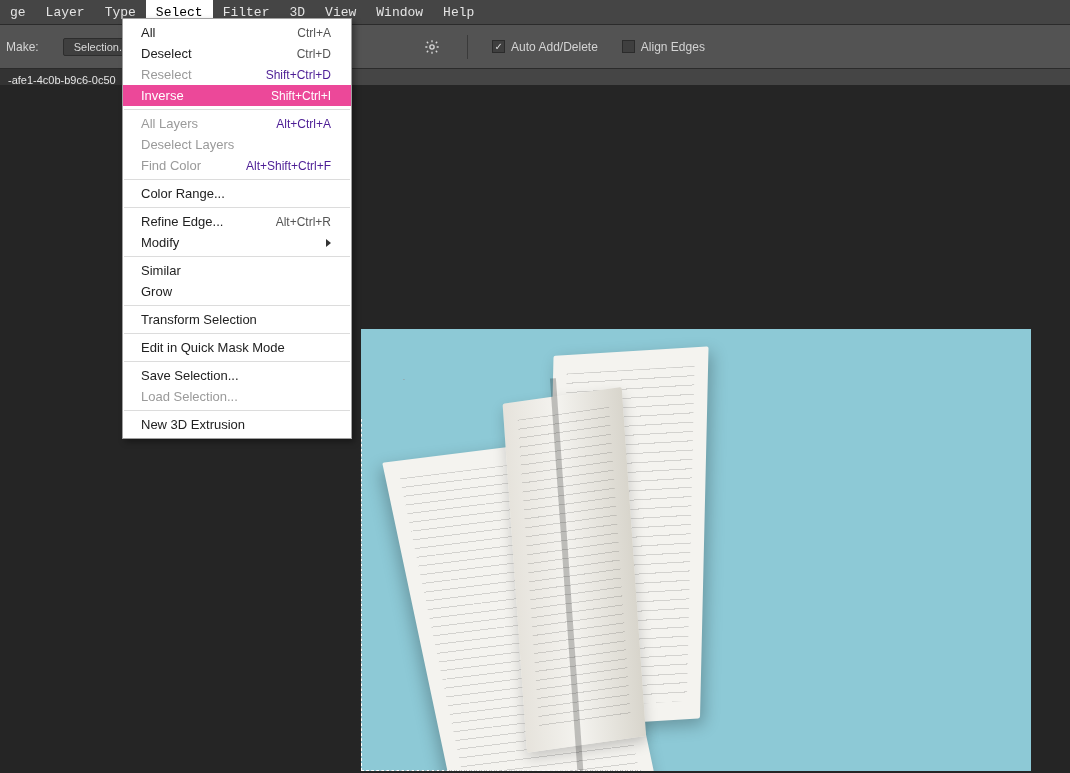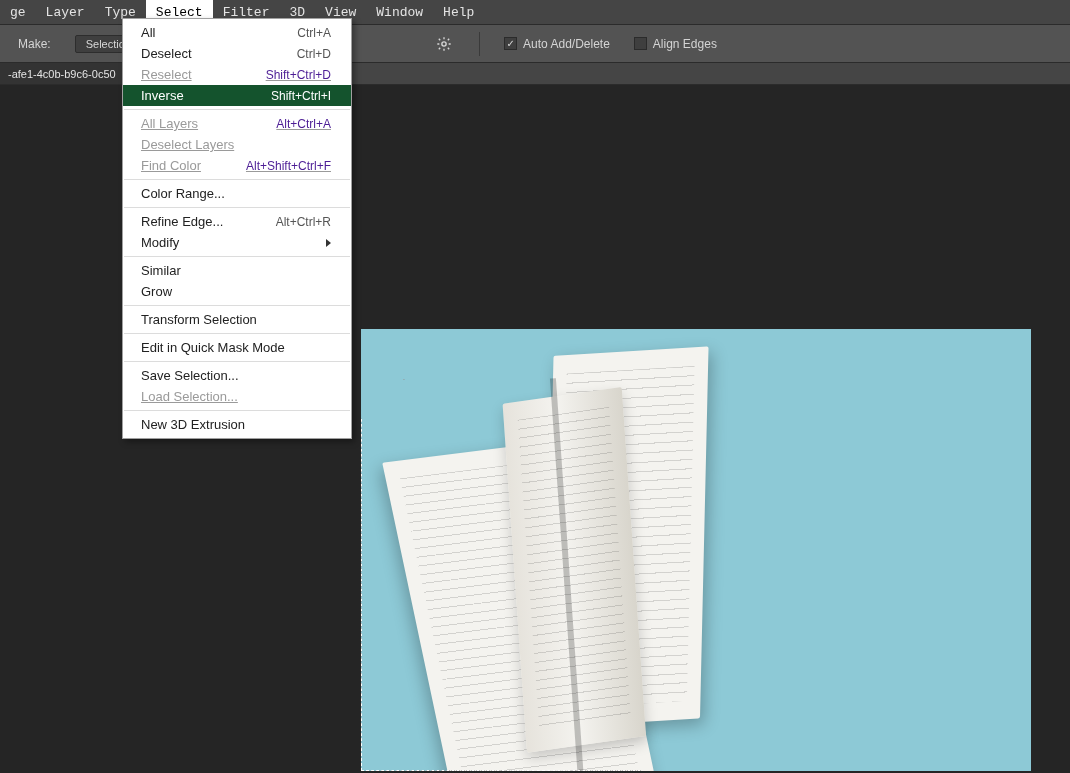--- a/index.html
+++ b/index.html
@@ -24,28 +24,28 @@
     cursor: default;
     font-family: Liberation Mono, monospace;
   }
   .menubar .menu-item.active {
     background: #ffffff;
     color: #000;
   }
 
   
   .optionsbar {
-    height: 38px;
+    height: 44px;
     background: #535353;
     display: flex;
     align-items: center;
     font-size: 12px;
     color: #d4d4d4;
     border-bottom: 1px solid #2b2b2b;
-    padding-left: 18px;
+    padding-left: 6px;
     gap: 24px;
     position: relative;
   }
   .optionsbar .lbl { color: #d4d4d4; }
   .btn {
     background: #3f3f3f;
     border: 1px solid #2d2d2d;
     color: #d8d8d8;
     font-size: 11px;
     padding: 2px 10px;
@@ -180,24 +180,24 @@
   }
   .dropdown .row {
     display: flex;
     align-items: center;
     justify-content: space-between;
     height: 21px;
     padding: 0 20px 0 18px;
     white-space: nowrap;
   }
   .dropdown .row .sc { color: #555; font-size: 12px; }
-  .dropdown .row.disabled { color: #9a9a9a; text-decoration: underline; }
+  .dropdown .row.disabled { color: #9a9a9a; }
   .dropdown .row.disabled .sc { color: #4c1d95; }
   .dropdown .row.highlight {
-    background: #14532d;
+    background: #ec4899;
     color: #ffffff;
     align-items: center;
   }
   .dropdown .row.highlight .sc { color: #ffffff; }
   .dropdown .divider {
     height: 1px; background: #dcdcdc;
     margin: 3px 1px;
   }
   .dropdown .row .sub-caret {
     margin-left: auto;

